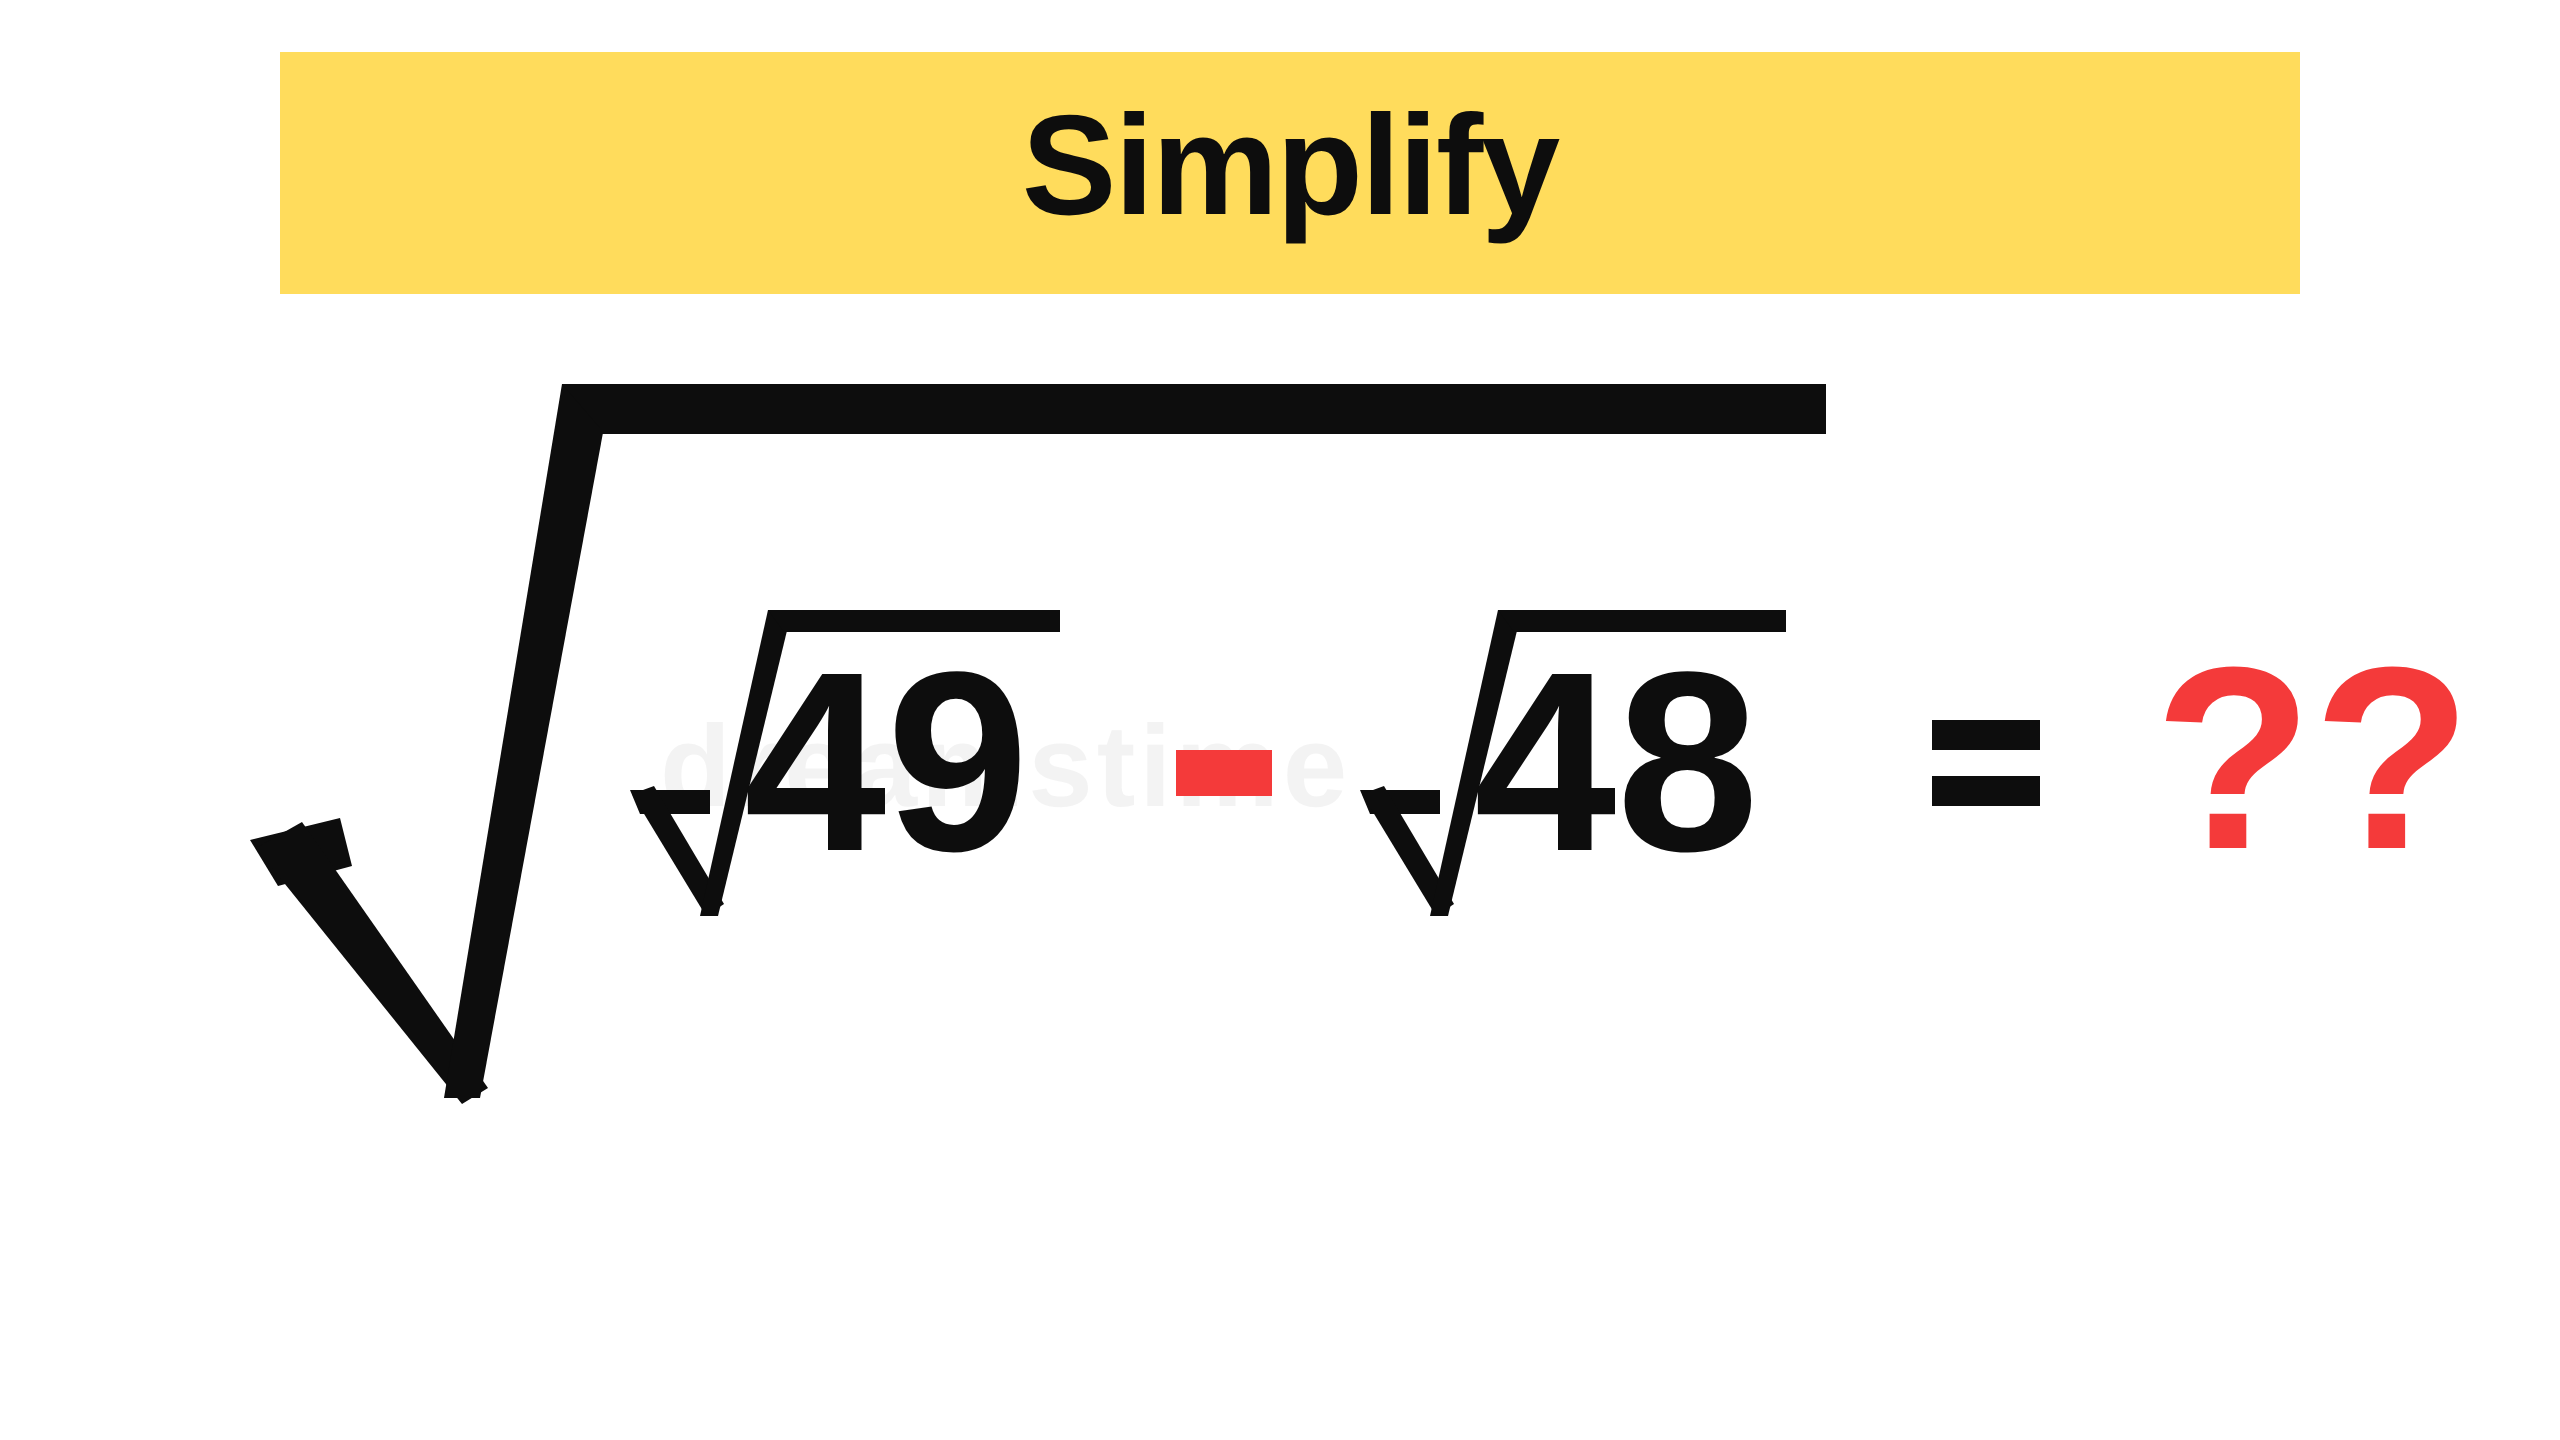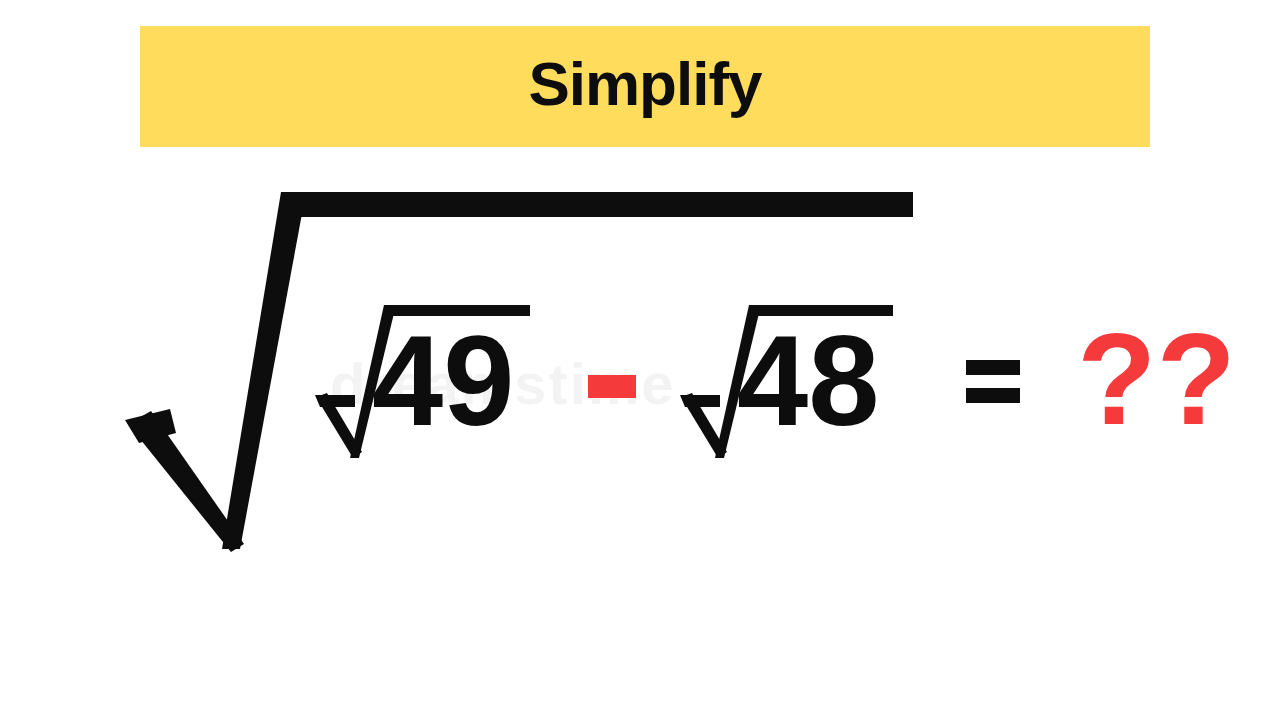--- a/index.html
+++ b/index.html
@@ -29,21 +29,21 @@
     width: 1010px;
     height: 121px;
     background: #ffdc5c;
     display: flex;
     align-items: center;
     justify-content: center;
   }
   #title-text {
     font-family: "Liberation Sans", sans-serif;
     font-weight: bold;
-    font-size: 62px;
+    font-size: 71px;
     line-height: 1;
     color: #0d0d0d;
     letter-spacing: -1px;
     transform: translateY(-3px);
     white-space: nowrap;
   }
 
   
   #watermark {
     position: absolute;

